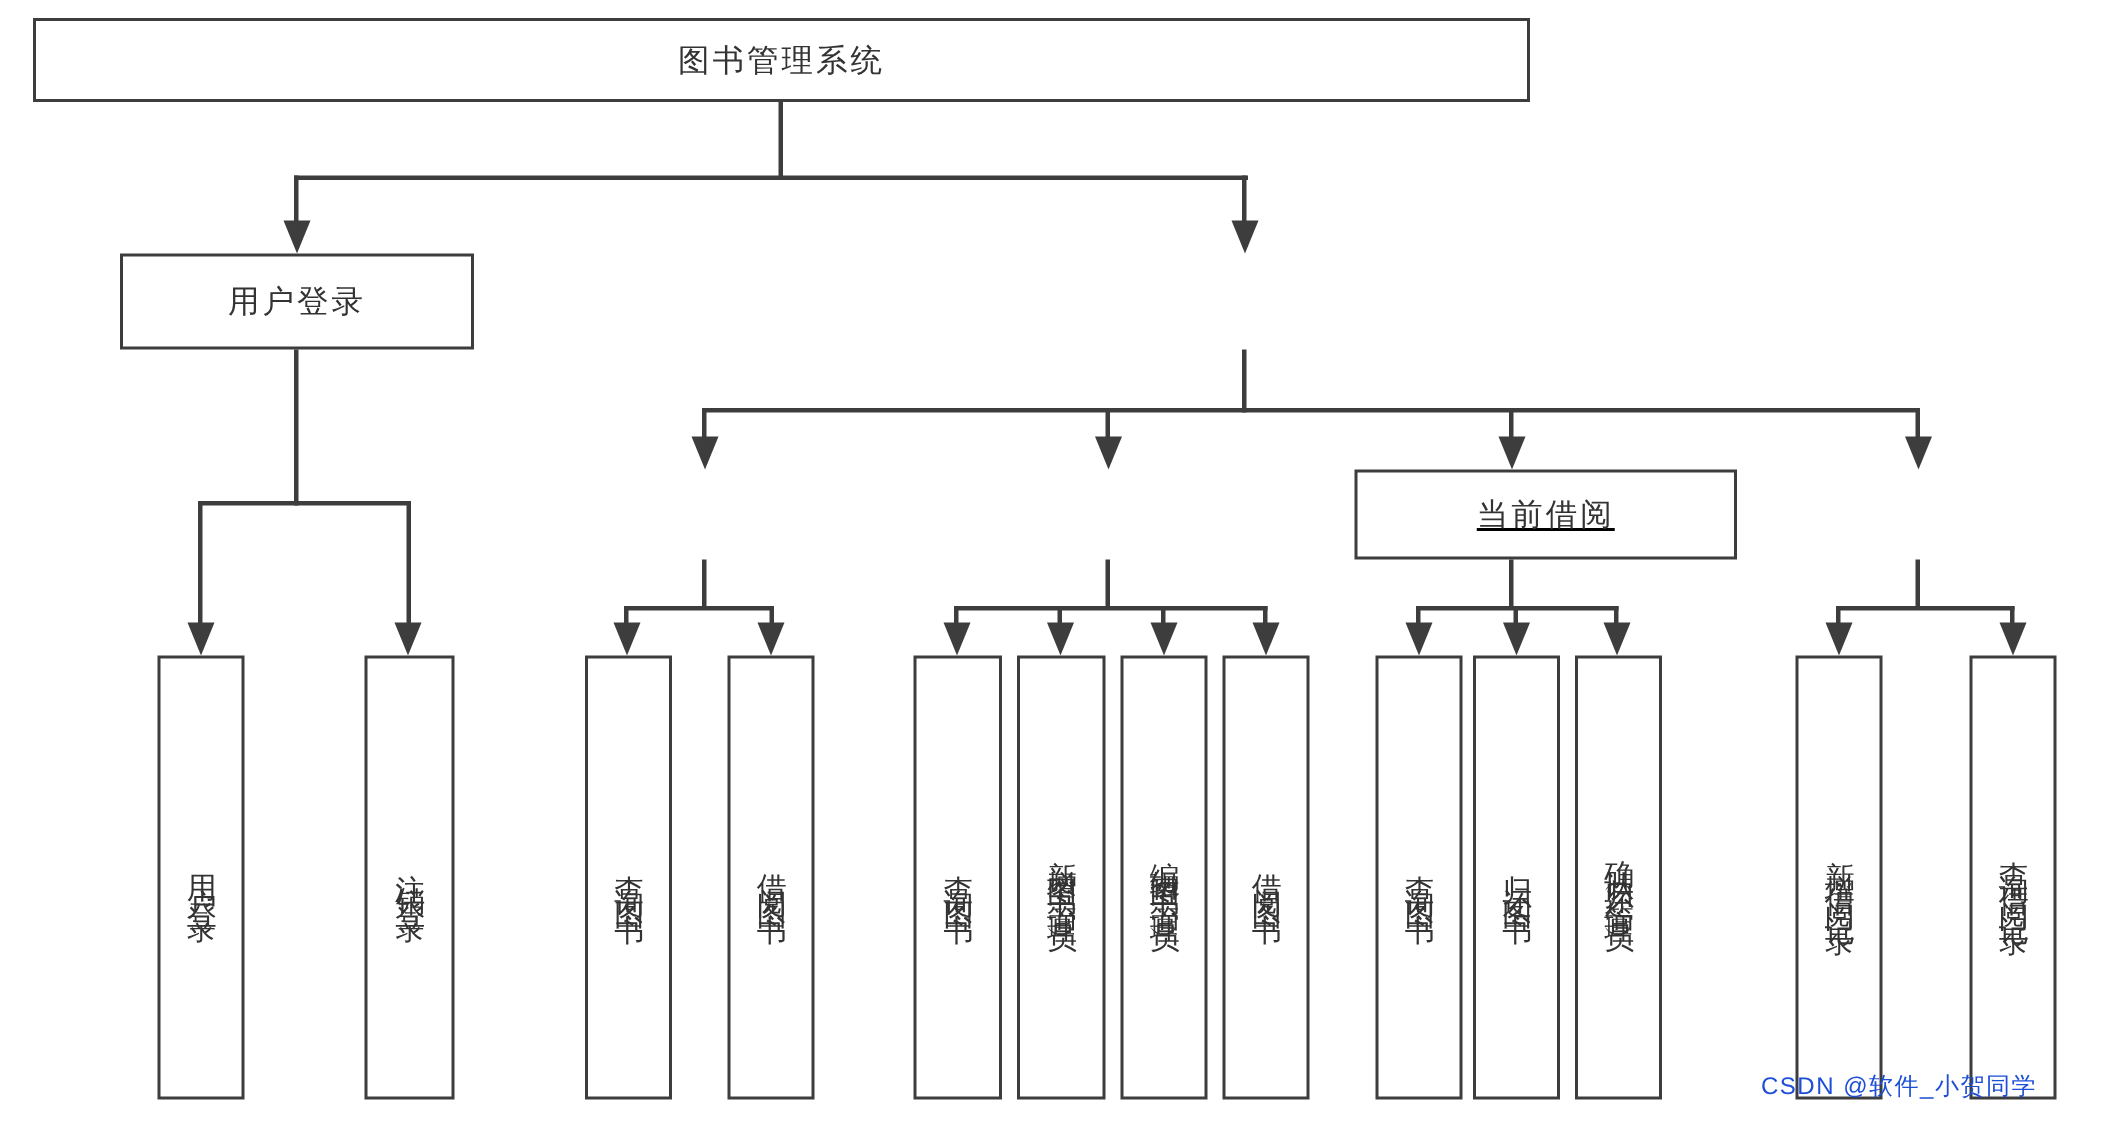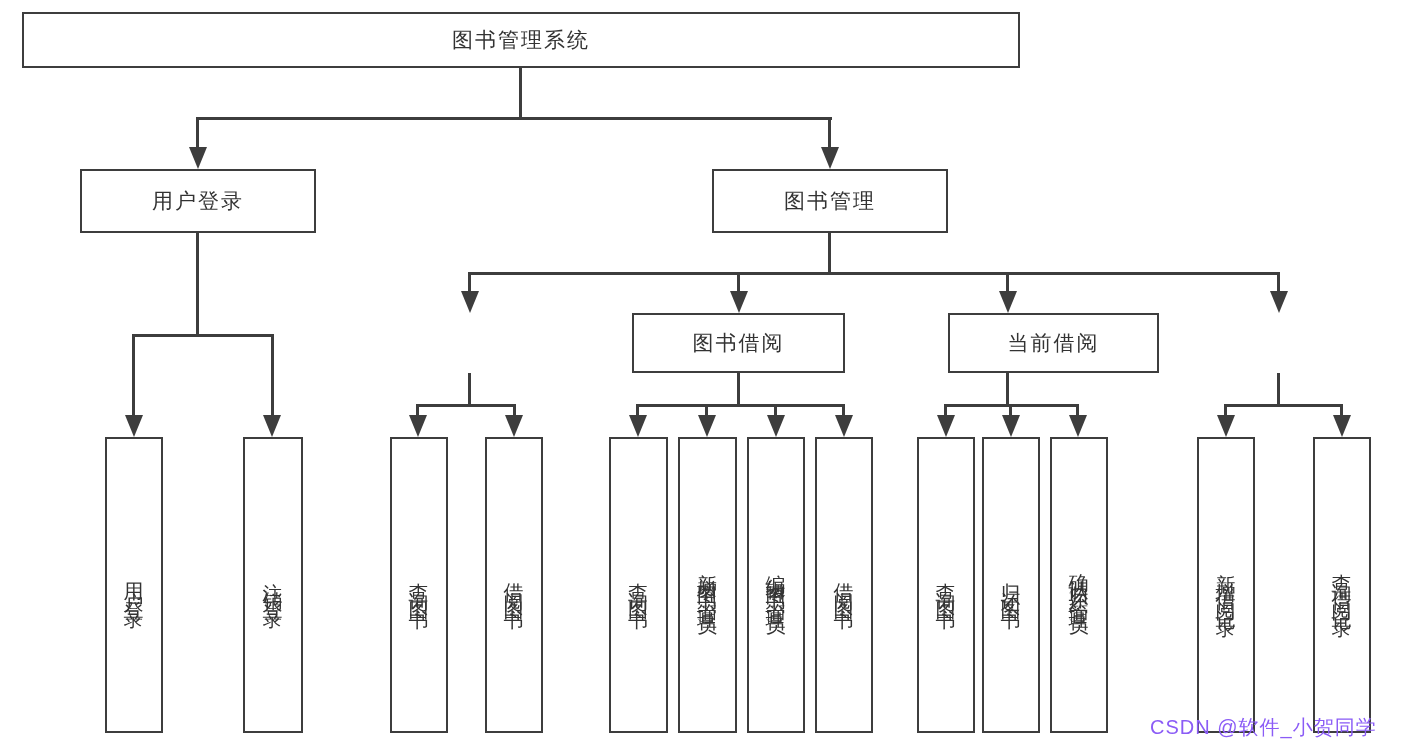--- a/index.html
+++ b/index.html
@@ -45,24 +45,24 @@
   .arrow {
     position: absolute;
     width: 0;
     height: 0;
     border-left: 9px solid transparent;
     border-right: 9px solid transparent;
     border-top: 22px solid #3d3d3d;
   }
   .wm {
     position: absolute;
-    left: 1150px;
+    left: 1174px;
     top: 714px;
-    font-size: 20px;
-    color: #8b5cf6;
+    font-size: 16px;
+    color: #1d4ed8;
     letter-spacing: 1px;
     white-space: nowrap;
   }
 </style>
 </head>
 <body>
 
 <div class="stage">
 
   <div class="box" style="left:22px; top:12px; width:998px; height:56px;">
@@ -72,46 +72,40 @@
   <div class="line" style="left:519px; top:68px; width:3px; height:52px;"></div>
   <div class="line" style="left:196px; top:117px; width:636px; height:3px;"></div>
   <div class="line" style="left:196px; top:117px; width:3px; height:32px;"></div>
   <div class="arrow" style="left:189px; top:147px;"></div>
   <div class="line" style="left:828px; top:117px; width:3px; height:32px;"></div>
   <div class="arrow" style="left:821px; top:147px;"></div>
 
   <div class="box" style="left:80px; top:169px; width:236px; height:64px;">
     <span class="hlabel">用户登录</span>
   </div>
-  <div class="box" style="left:712px; top:169px; width:236px; height:64px;">
-    <span class="hlabel">图书管理</span>
-  </div>
 
   <div class="line" style="left:196px; top:233px; width:3px; height:104px;"></div>
   <div class="line" style="left:132px; top:334px; width:142px; height:3px;"></div>
   <div class="line" style="left:132px; top:334px; width:3px; height:83px;"></div>
   <div class="arrow" style="left:125px; top:415px;"></div>
   <div class="line" style="left:271px; top:334px; width:3px; height:83px;"></div>
   <div class="arrow" style="left:263px; top:415px;"></div>
 
   <div class="line" style="left:828px; top:233px; width:3px; height:42px;"></div>
   <div class="line" style="left:468px; top:272px; width:812px; height:3px;"></div>
   <div class="line" style="left:468px; top:272px; width:3px; height:20px;"></div>
   <div class="arrow" style="left:461px; top:291px;"></div>
   <div class="line" style="left:737px; top:272px; width:3px; height:20px;"></div>
   <div class="arrow" style="left:730px; top:291px;"></div>
   <div class="line" style="left:1006px; top:272px; width:3px; height:20px;"></div>
   <div class="arrow" style="left:999px; top:291px;"></div>
   <div class="line" style="left:1277px; top:272px; width:3px; height:20px;"></div>
   <div class="arrow" style="left:1270px; top:291px;"></div>
 
-  <div class="box" style="left:632px; top:313px; width:213px; height:60px;">
-    <span class="hlabel">图书借阅</span>
-  </div>
-  <div class="box" style="left:948px; top:313px; width:211px; height:60px;">
+  <div class="box" style="left:903px; top:313px; width:255px; height:60px;text-decoration:underline;">
     <span class="hlabel">当前借阅</span>
   </div>
 
   <div class="line" style="left:468px; top:373px; width:3px; height:33px;"></div>
   <div class="line" style="left:416px; top:404px; width:100px; height:3px;"></div>
   <div class="line" style="left:416px; top:404px; width:3px; height:13px;"></div>
   <div class="arrow" style="left:409px; top:415px;"></div>
   <div class="line" style="left:513px; top:404px; width:3px; height:13px;"></div>
   <div class="arrow" style="left:505px; top:415px;"></div>
 

